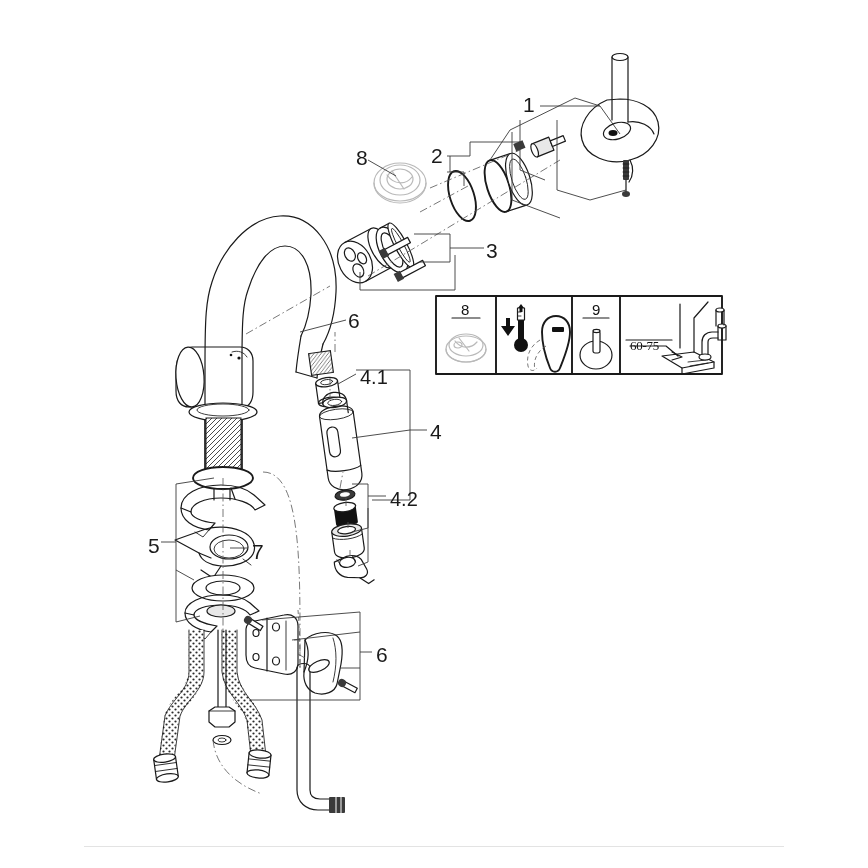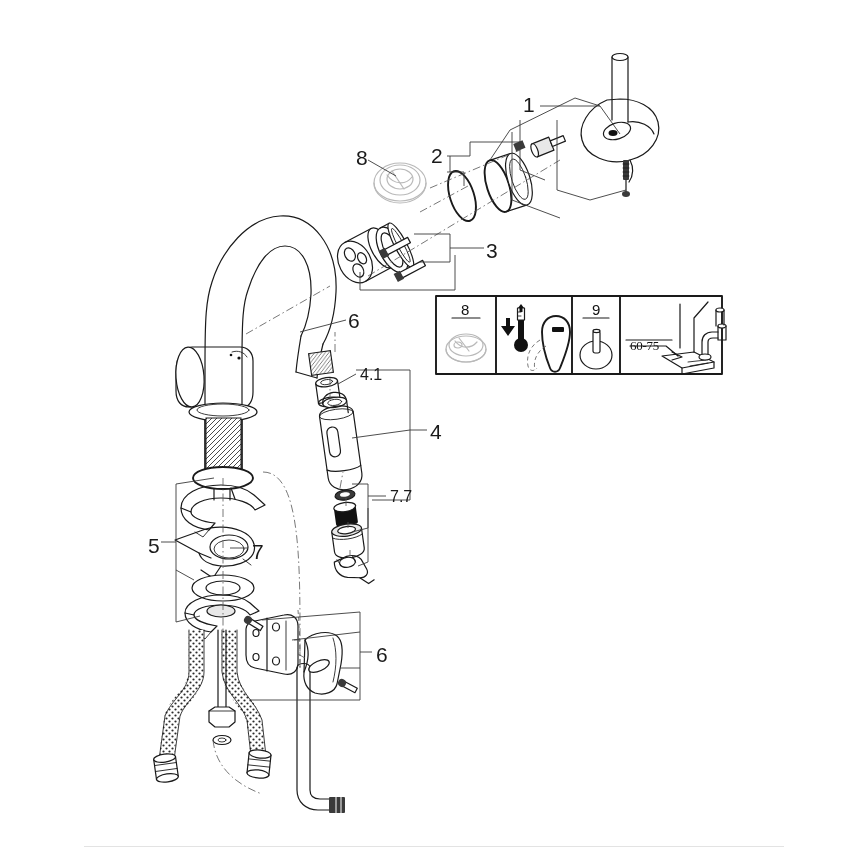--- a/index.html
+++ b/index.html
@@ -1,21 +1,21 @@
 <!DOCTYPE html>
 <html><head>
 <meta charset="utf-8">
 <title>Exploded Parts Diagram</title>
 <style>
   html,body{margin:0;padding:0;background:#ffffff;}
   body{font-family:"Liberation Sans",sans-serif;}
   #page{position:relative;width:868px;height:868px;background:#ffffff;overflow:hidden;}
   #drawing{position:absolute;left:0;top:0;width:868px;height:868px;}
   .callout{position:absolute;font-family:"Liberation Sans",sans-serif;font-size:21px;color:#1a1a1a;line-height:1;white-space:nowrap;}
-  .callout.small{font-size:16px;}
+  .callout.small{font-size:20px;}
   .panel-num{position:absolute;font-family:"Liberation Sans",sans-serif;font-size:15px;color:#111;line-height:1;}
   .dim-label{position:absolute;font-family:Liberation Serif, serif;font-size:13px;color:#111;line-height:1;letter-spacing:-0.3px;}
   .footer-rule{position:absolute;left:84px;top:846px;width:700px;height:1px;background:#e3e3e3;}
 </style>
 </head>
 <body>
 
 <div id="page">
 
   <svg id="drawing" viewBox="0 0 868 868">
@@ -448,21 +448,21 @@
     </g>
   </svg>
 
   <span class="callout" style="left:523px;top:94px;">1</span>
   <span class="callout" style="left:431px;top:145px;">2</span>
   <span class="callout" style="left:356px;top:147px;">8</span>
   <span class="callout" style="left:486px;top:240px;">3</span>
   <span class="callout" style="left:348px;top:310px;">6</span>
   <span class="callout small" style="left:360px;top:367px;">4.1</span>
   <span class="callout" style="left:430px;top:421px;">4</span>
-  <span class="callout small" style="left:390px;top:489px;">7.7</span>
+  <span class="callout small" style="left:390px;top:489px;">4.2</span>
   <span class="callout" style="left:148px;top:535px;">5</span>
   <span class="callout" style="left:252px;top:541px;">7</span>
   <span class="callout" style="left:376px;top:644px;">6</span>
 
   <span class="panel-num" style="left:461px;top:302px;">8</span>
   <span class="panel-num" style="left:592px;top:302px;">9</span>
 
   <span class="dim-label" style="left:630px;top:339px;">60-75</span>
 
   <div class="footer-rule"></div>

